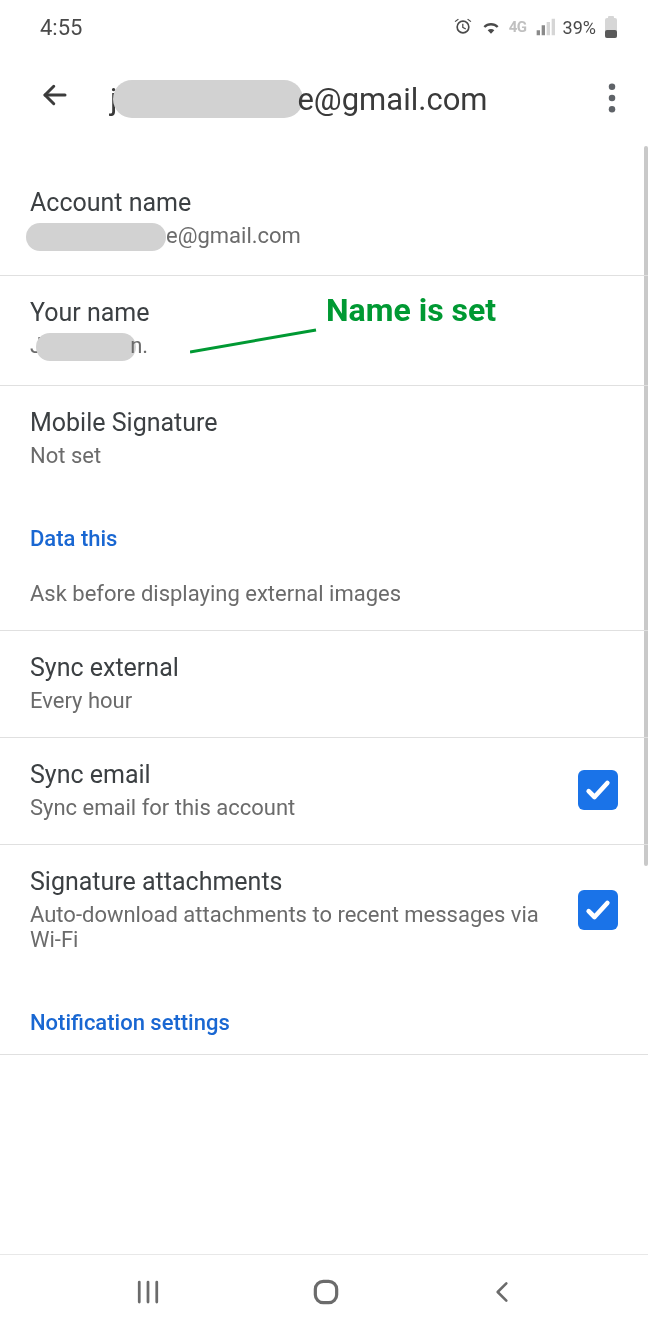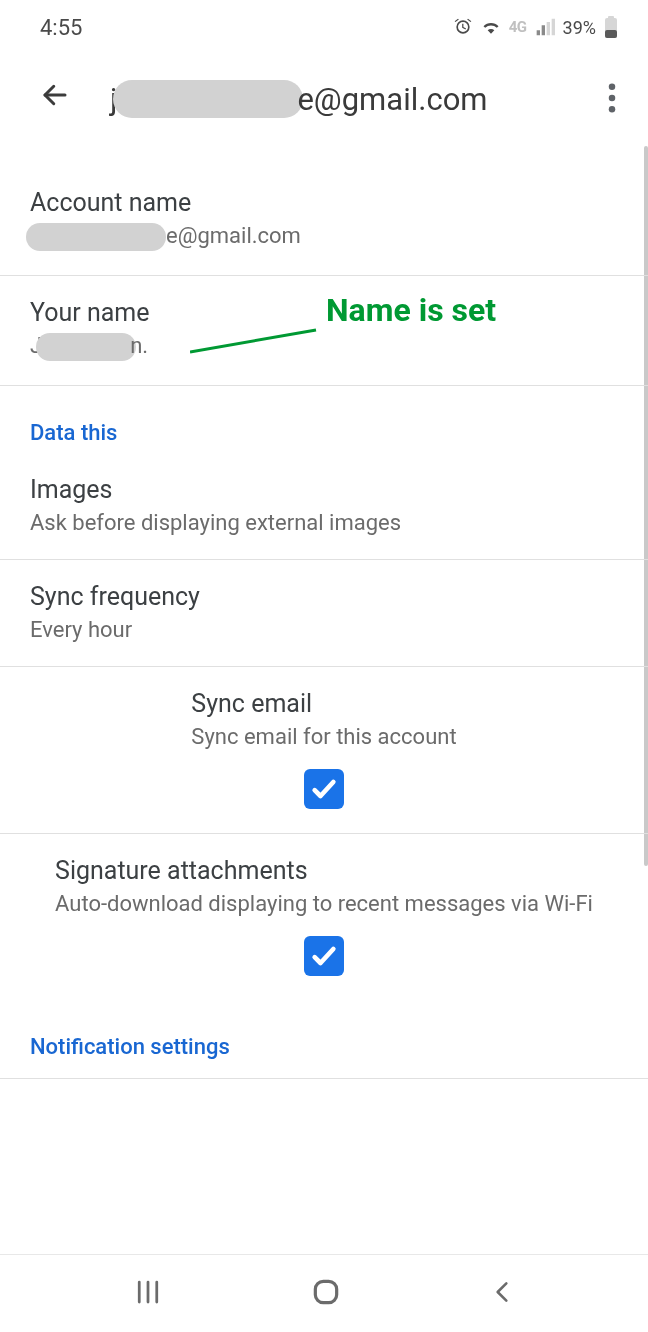--- a/index.html
+++ b/index.html
@@ -17,21 +17,21 @@
   .app-title { flex: 1; font-size: 31px; color: #3a3a3a; display: flex; align-items: center; gap: 0; }
   .redact-pill { display: inline-block; background: #d2d2d2; border-radius: 22px; height: 38px; }
   .more-btn { background: none; border: none; cursor: pointer; padding: 8px 12px; }
 
   
   .list { border-top: 0; }
   .item { padding: 22px 30px 24px 30px; border-bottom: 1px solid #e0e0e0; position: relative; }
   .item.no-border { border-bottom: none; }
   .item-title { font-size: 25px; color: #3c4043; padding-bottom: 6px; }
   .item-sub { font-size: 22px; color: #6b6b6b; }
-  .item-flex { display: flex; align-items: center; justify-content: space-between; gap: 20px; flex-direction: column; }
+  .item-flex { display: flex; align-items: center; justify-content: space-between; gap: 20px; }
   .item-text { flex: 1; }
 
   .section-header { padding: 34px 30px 8px 30px; font-size: 22px; color: #1967d2; font-weight: 500; }
 
   .checkbox { width: 40px; height: 40px; border-radius: 6px; background: #1a73e8; display: flex; align-items: center; justify-content: center; cursor: pointer; flex-shrink: 0; }
   .checkbox svg { width: 28px; height: 28px; }
 
   .redact-small { display: inline-block; background: #d2d2d2; border-radius: 18px; height: 28px; vertical-align: middle; }
 
   
@@ -111,49 +111,52 @@
     </div>
   </div>
 
   <div class="item">
     <div class="item-title">Your name</div>
     <div class="item-sub">
       <span>J</span><span class="redact-small" style="width:100px;margin:0 -6px;"></span><span>n.</span>
     </div>
   </div>
 
+  <div class="item no-border">
+    <div class="item-title">Mobile Signature</div>
+    <div class="item-sub">Not set</div>
+  </div>
 
   <div class="section-header">Data this</div>
 
   <div class="item">
-    <div class="item-title">Images</div>
     <div class="item-sub">Ask before displaying external images</div>
   </div>
 
   <div class="item">
-    <div class="item-title">Sync frequency</div>
+    <div class="item-title">Sync external</div>
     <div class="item-sub">Every hour</div>
   </div>
 
   <div class="item item-flex">
     <div class="item-text">
       <div class="item-title">Sync email</div>
       <div class="item-sub">Sync email for this account</div>
     </div>
     <div class="checkbox">
       <svg viewBox="0 0 24 24" fill="none" stroke="#fff" stroke-width="4" stroke-linecap="round" stroke-linejoin="round">
           <polyline points="4 13 9 18 20 6"></polyline>
         </svg>
     </div>
   </div>
 
   <div class="item item-flex no-border">
     <div class="item-text">
       <div class="item-title">Signature attachments</div>
-      <div class="item-sub">Auto-download displaying to recent messages via Wi-Fi</div>
+      <div class="item-sub">Auto-download attachments to recent messages via Wi-Fi</div>
     </div>
     <div class="checkbox">
       <svg viewBox="0 0 24 24" fill="none" stroke="#fff" stroke-width="4" stroke-linecap="round" stroke-linejoin="round">
           <polyline points="4 13 9 18 20 6"></polyline>
         </svg>
     </div>
   </div>
 
   <div class="section-header" style="padding-bottom:19px;border-bottom:1px solid #e0e0e0;">Notification settings</div>
 

